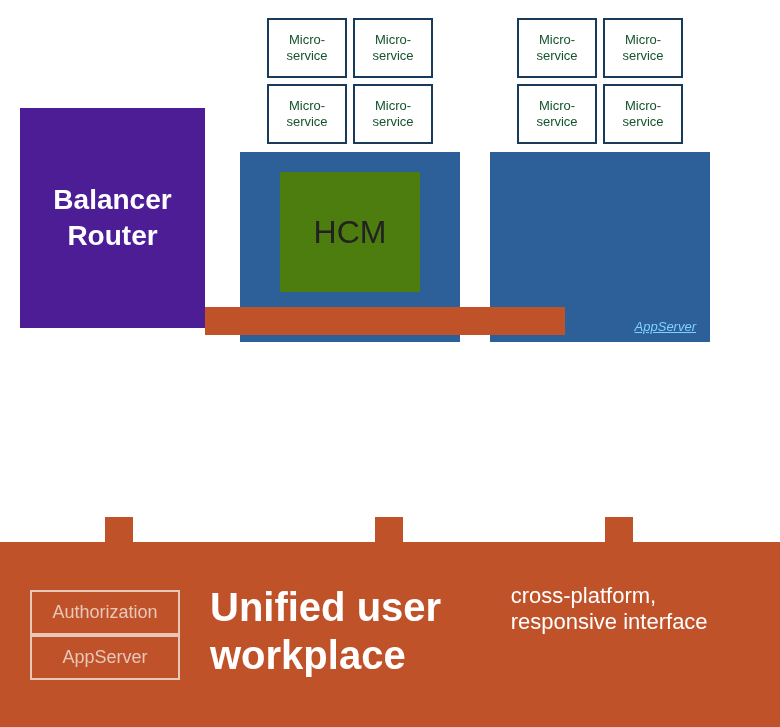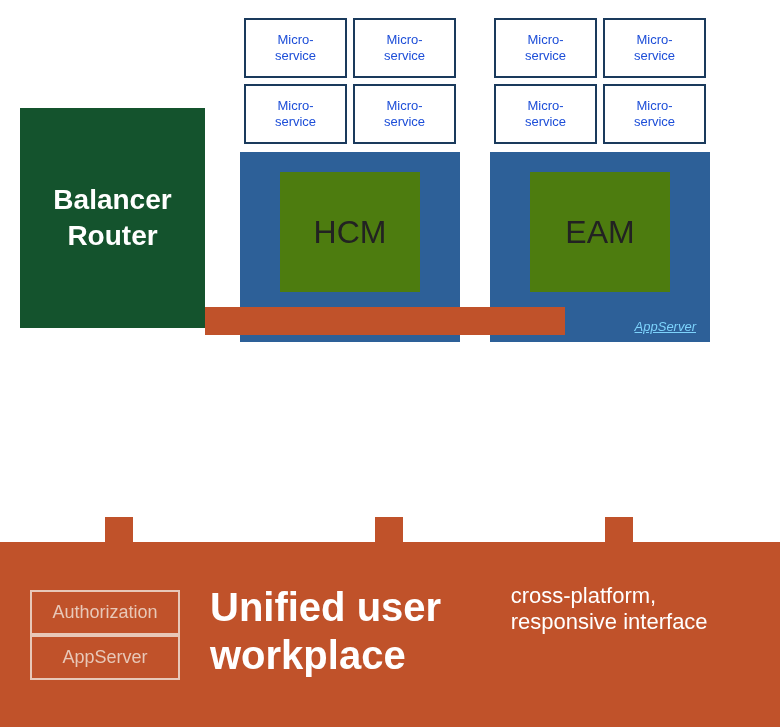--- a/index.html
+++ b/index.html
@@ -26,21 +26,21 @@
       display: flex;
       flex-direction: row;
       align-items: flex-start;
       padding: 18px 20px 0 20px;
       flex: 0 0 auto;
       gap: 0;
     }
 
     
     .balancer-router {
-      background: #14532d;
+      background: #4c1d95;
       color: white;
       width: 185px;
       height: 220px;
       display: flex;
       align-items: center;
       justify-content: center;
       font-size: 28px;
       font-weight: 600;
       text-align: center;
       line-height: 1.3;
@@ -64,28 +64,28 @@
       display: grid;
       grid-template-columns: 1fr 1fr;
       gap: 6px;
       margin-bottom: 8px;
       padding: 0 10px;
     }
 
     .micro-box {
       border: 2px solid #1a3a5c;
       background: white;
-      width: 103px;
+      width: 80px;
       height: 60px;
       display: flex;
       align-items: center;
       justify-content: center;
       font-size: 13px;
       text-align: center;
-      color: #1d4ed8;
+      color: #14532d;
       line-height: 1.2;
     }
 
     
     .app-server-block {
       background: #2d6098;
       width: 220px;
       height: 190px;
       display: flex;
       flex-direction: column;
@@ -221,23 +221,20 @@
     <div style="width: 20px; flex-shrink:0;"></div>
 
     <div class="app-server-col">
       <div class="microservices-grid">
         <div class="micro-box">Micro-<br>service</div>
         <div class="micro-box">Micro-<br>service</div>
         <div class="micro-box">Micro-<br>service</div>
         <div class="micro-box">Micro-<br>service</div>
       </div>
       <div class="app-server-block">
-        <div class="app-server-inner">
-          <span>EAM</span>
-        </div>
         <span class="app-server-label">AppServer</span>
       </div>
     </div>
 
   </div>
 
   <div style="height: 65px; flex-shrink:0;"></div>
 
   <div class="bottom-banner">
     <div class="bottom-labels">

